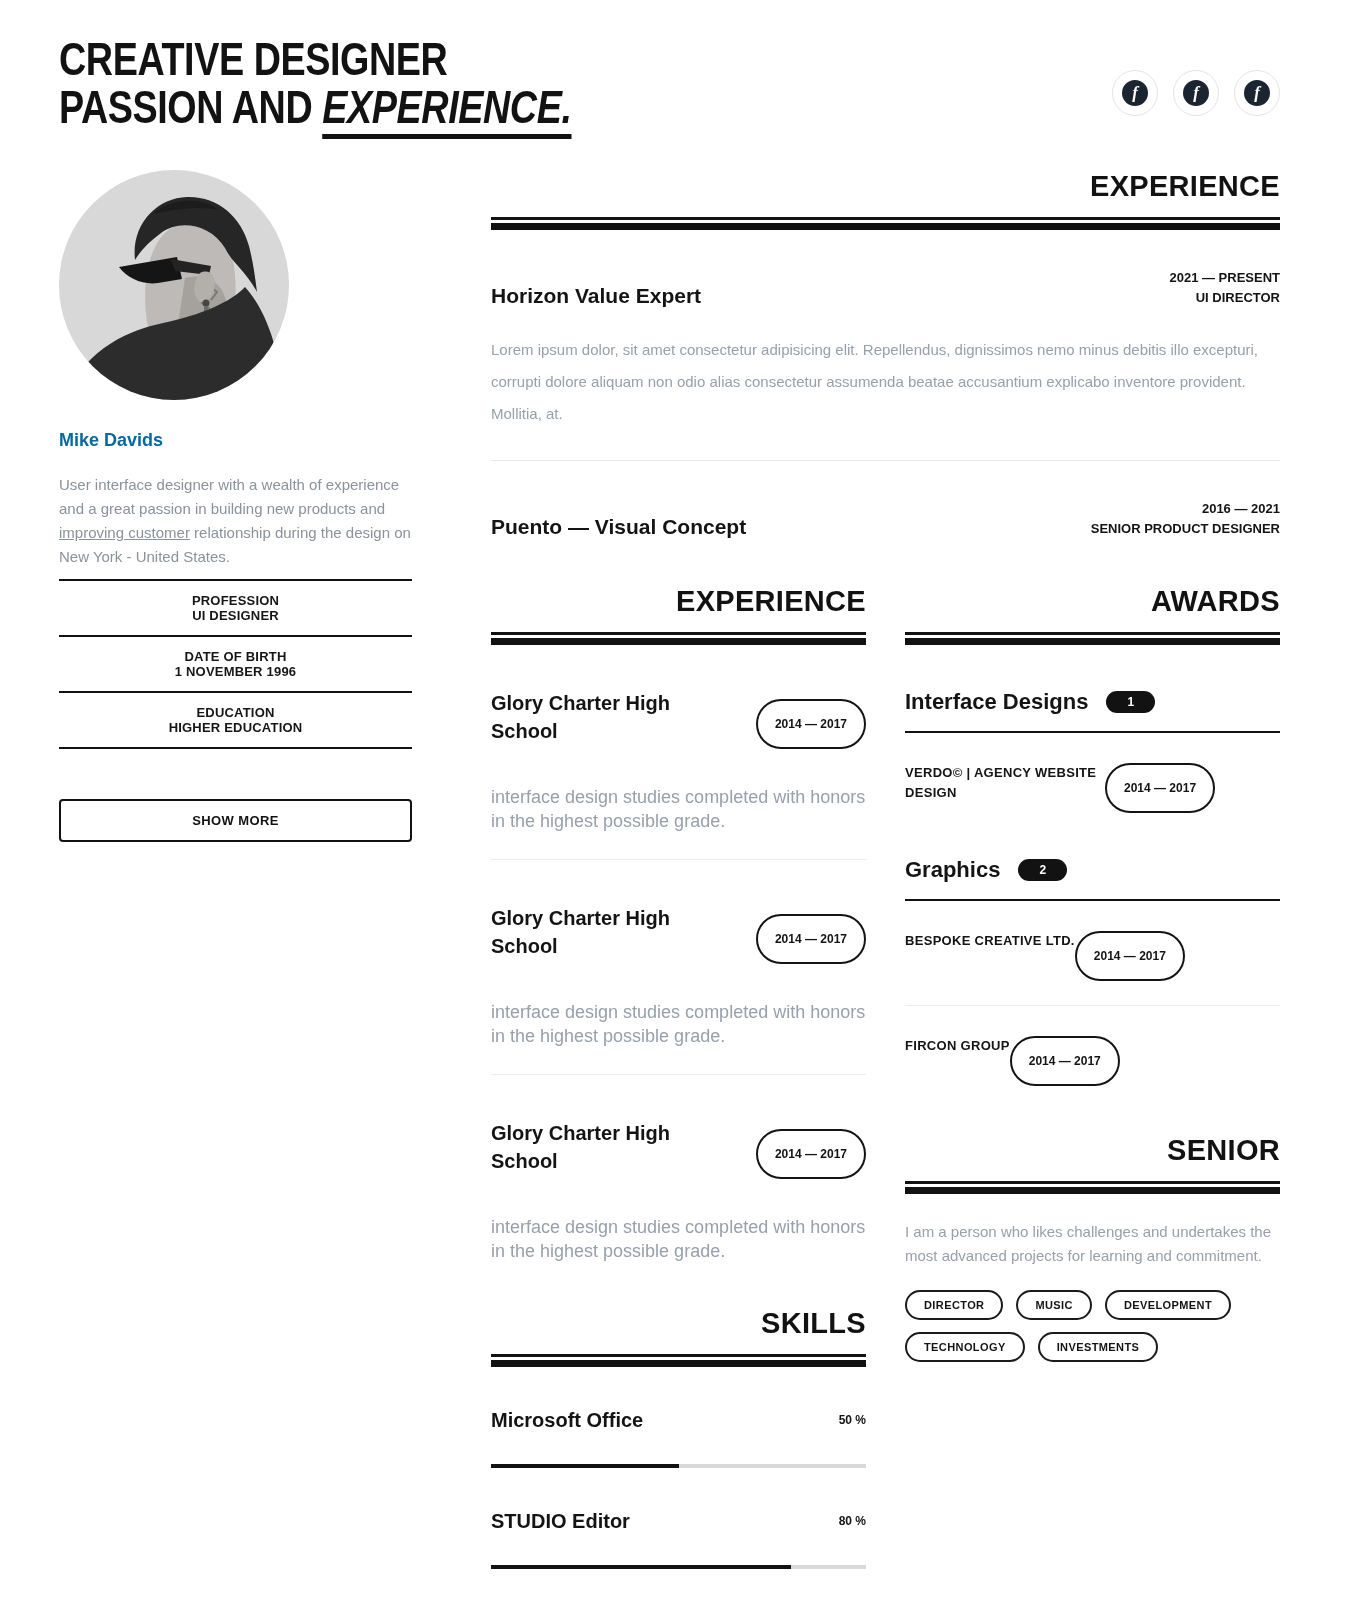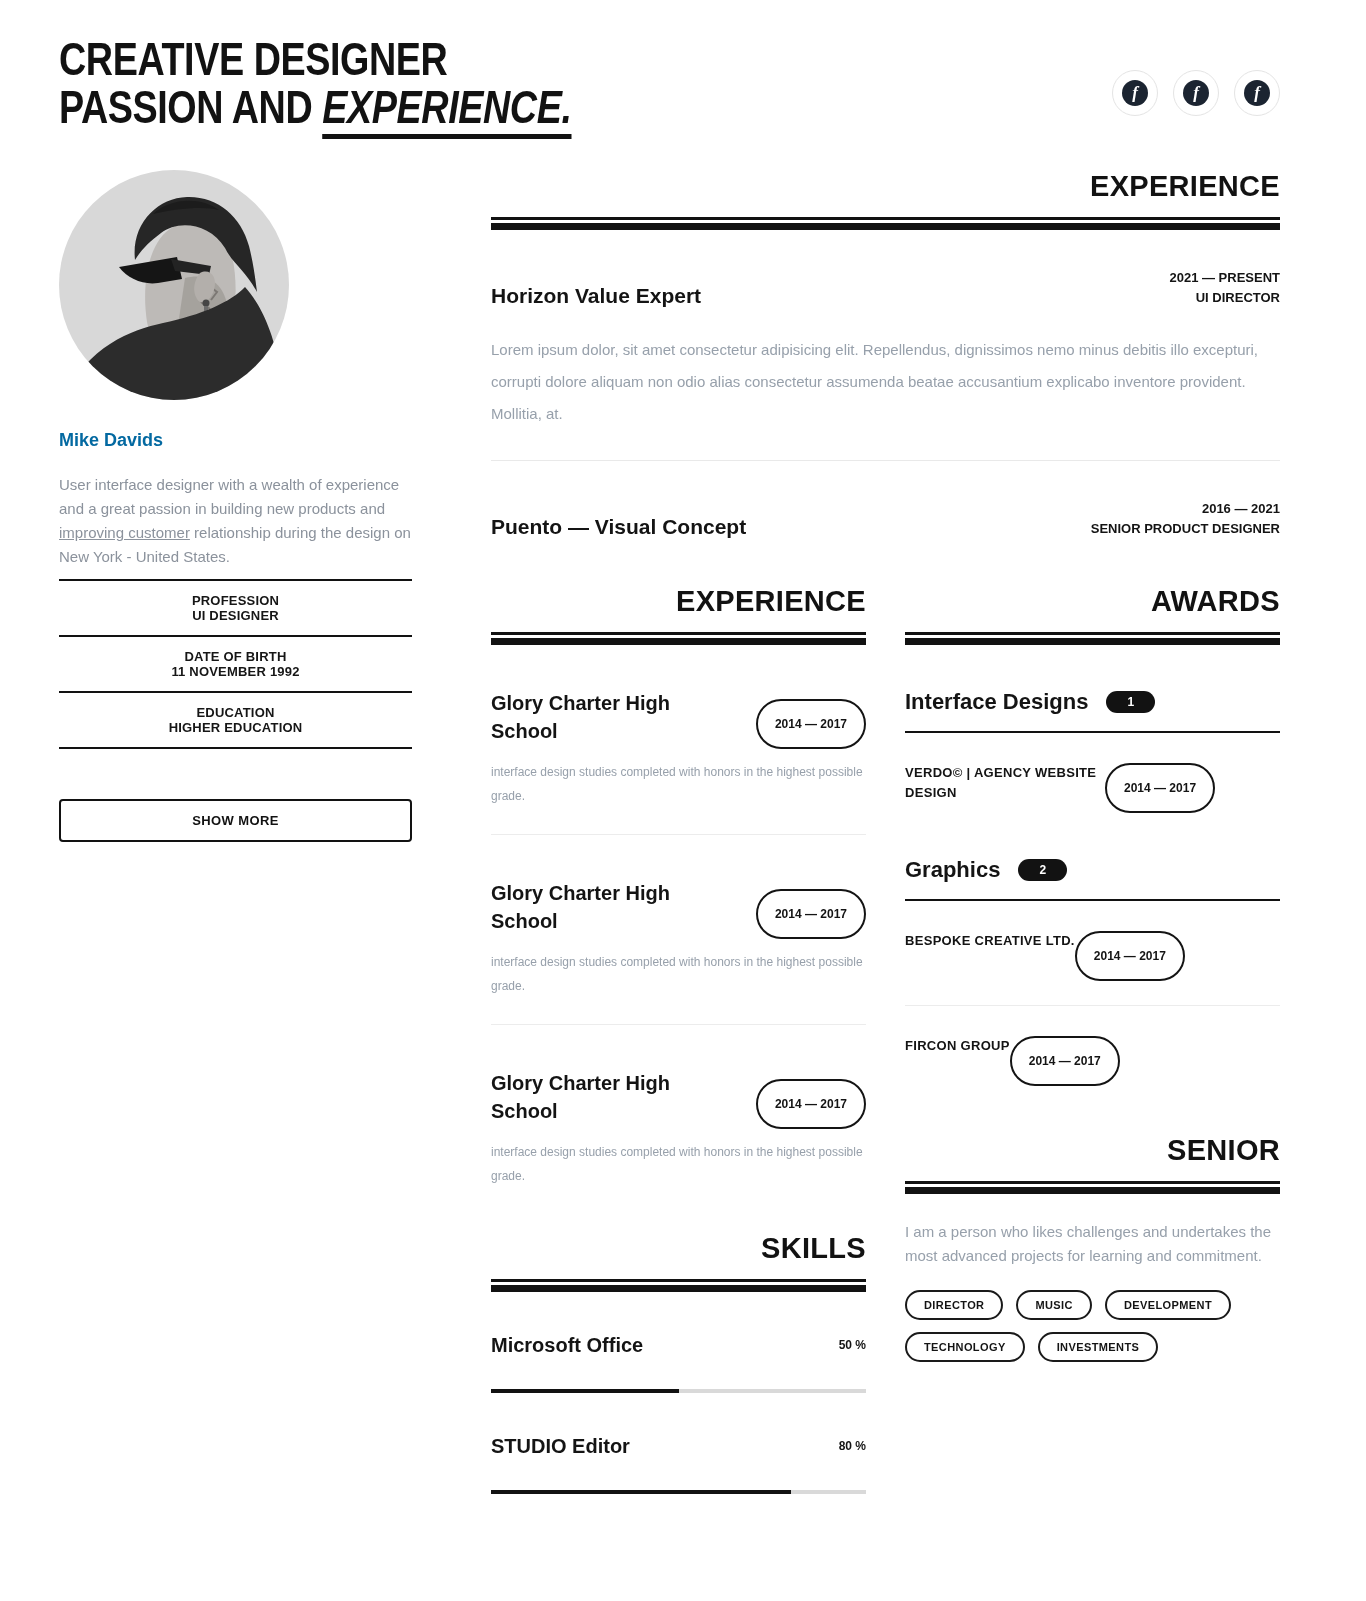--- a/index.html
+++ b/index.html
@@ -120,21 +120,21 @@
   .pill {
     border: 2px solid #141414;
     border-radius: 999px;
     padding: 16px 17px;
     font-size: 12px; font-weight: 700;
     white-space: nowrap;
     margin-top: 10px;
     color: #141414;
     background: #fff;
   }
-  .edu-desc { margin-top: 11px; font-size: 12px; line-height: 24px; color: #97a0ab; }
+  .edu-desc { margin-top: 36px; font-size: 18px; line-height: 24px; color: #97a0ab; }
   .edu-sep { border: none; border-top: 1px solid #ececec; margin: 26px 0 0 0; }
 
   
   .skills-heading { margin-top: 44px; }
   .skill { margin-top: 42px; }
   .skill-row { display: flex; justify-content: space-between; align-items: center; }
   .skill-name { font-size: 20px; font-weight: 700; color: #141414; }
   .skill-pct { font-size: 12px; font-weight: 700; color: #141414; }
   .skill-bar { margin-top: 32px; height: 4px; background: #d9d9d9; width: 100%; }
   .skill-fill { height: 4px; background: #121212; width: 0; }
@@ -232,21 +232,21 @@
 
     <p class="bio"><span>User interface designer with a wealth of experience and a great passion in building new products and </span><a href="#">improving customer</a><span> relationship during the design on New York - United States.</span></p>
 
     <div class="facts-table">
       <div class="fact-row">
         <span>PROFESSION</span>
         <span>UI DESIGNER</span>
       </div>
       <div class="fact-row">
         <span>DATE OF BIRTH</span>
-        <span>11 NOVEMBER 1992</span>
+        <span>1 NOVEMBER 1996</span>
       </div>
       <div class="fact-row">
         <span>EDUCATION</span>
         <span>HIGHER EDUCATION</span>
       </div>
     </div>
 
     <button class="show-more">SHOW MORE</button>
   </aside>
 

